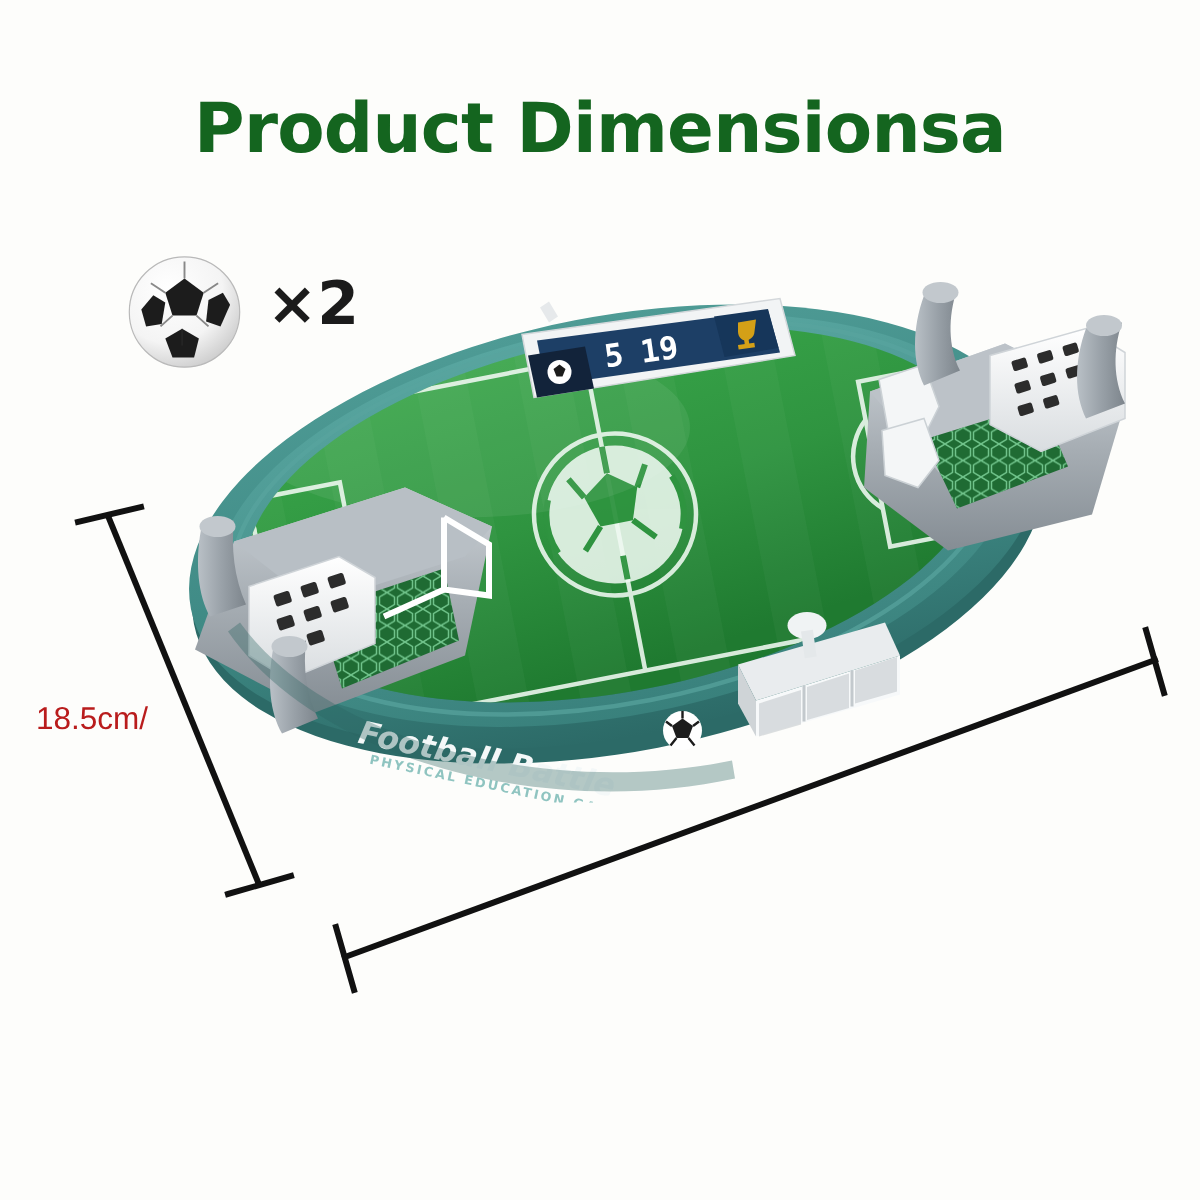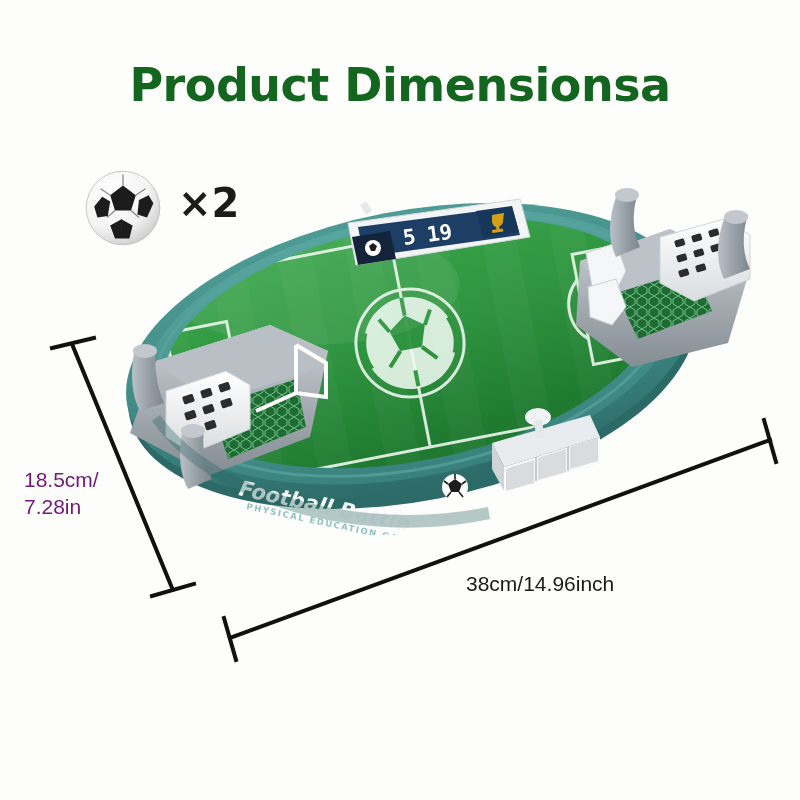--- a/index.html
+++ b/index.html
@@ -61,21 +61,21 @@
   }
 
   
   #dim-height-label {
     position: absolute;
     left: 24px;
     top: 466px;
     width: 120px;
     font-size: 21px;
     line-height: 27px;
-    color: #701a75;
+    color: #b91c1c;
     font-family: "Liberation Sans", sans-serif;
     text-align: left;
   }
   #dim-width-label {
     position: absolute;
     left: 466px;
     top: 572px;
     font-size: 21px;
     color: #1b1b1b;
     font-family: "Liberation Sans", sans-serif;
@@ -354,19 +354,17 @@
       <line x1="152" y1="596" x2="194" y2="584"></line>
 
       <line x1="230" y1="638" x2="770" y2="440"></line>
       <line x1="224" y1="618" x2="236" y2="660"></line>
       <line x1="764" y1="420" x2="776" y2="462"></line>
     </g>
   </svg>
 
   <div id="dim-height-label">
     <div>18.5cm/</div>
-    <div>7.28in</div>
   </div>
 
-  <div id="dim-width-label">38cm/14.96inch</div>
 
 
 </div>
 
 </body></html>

